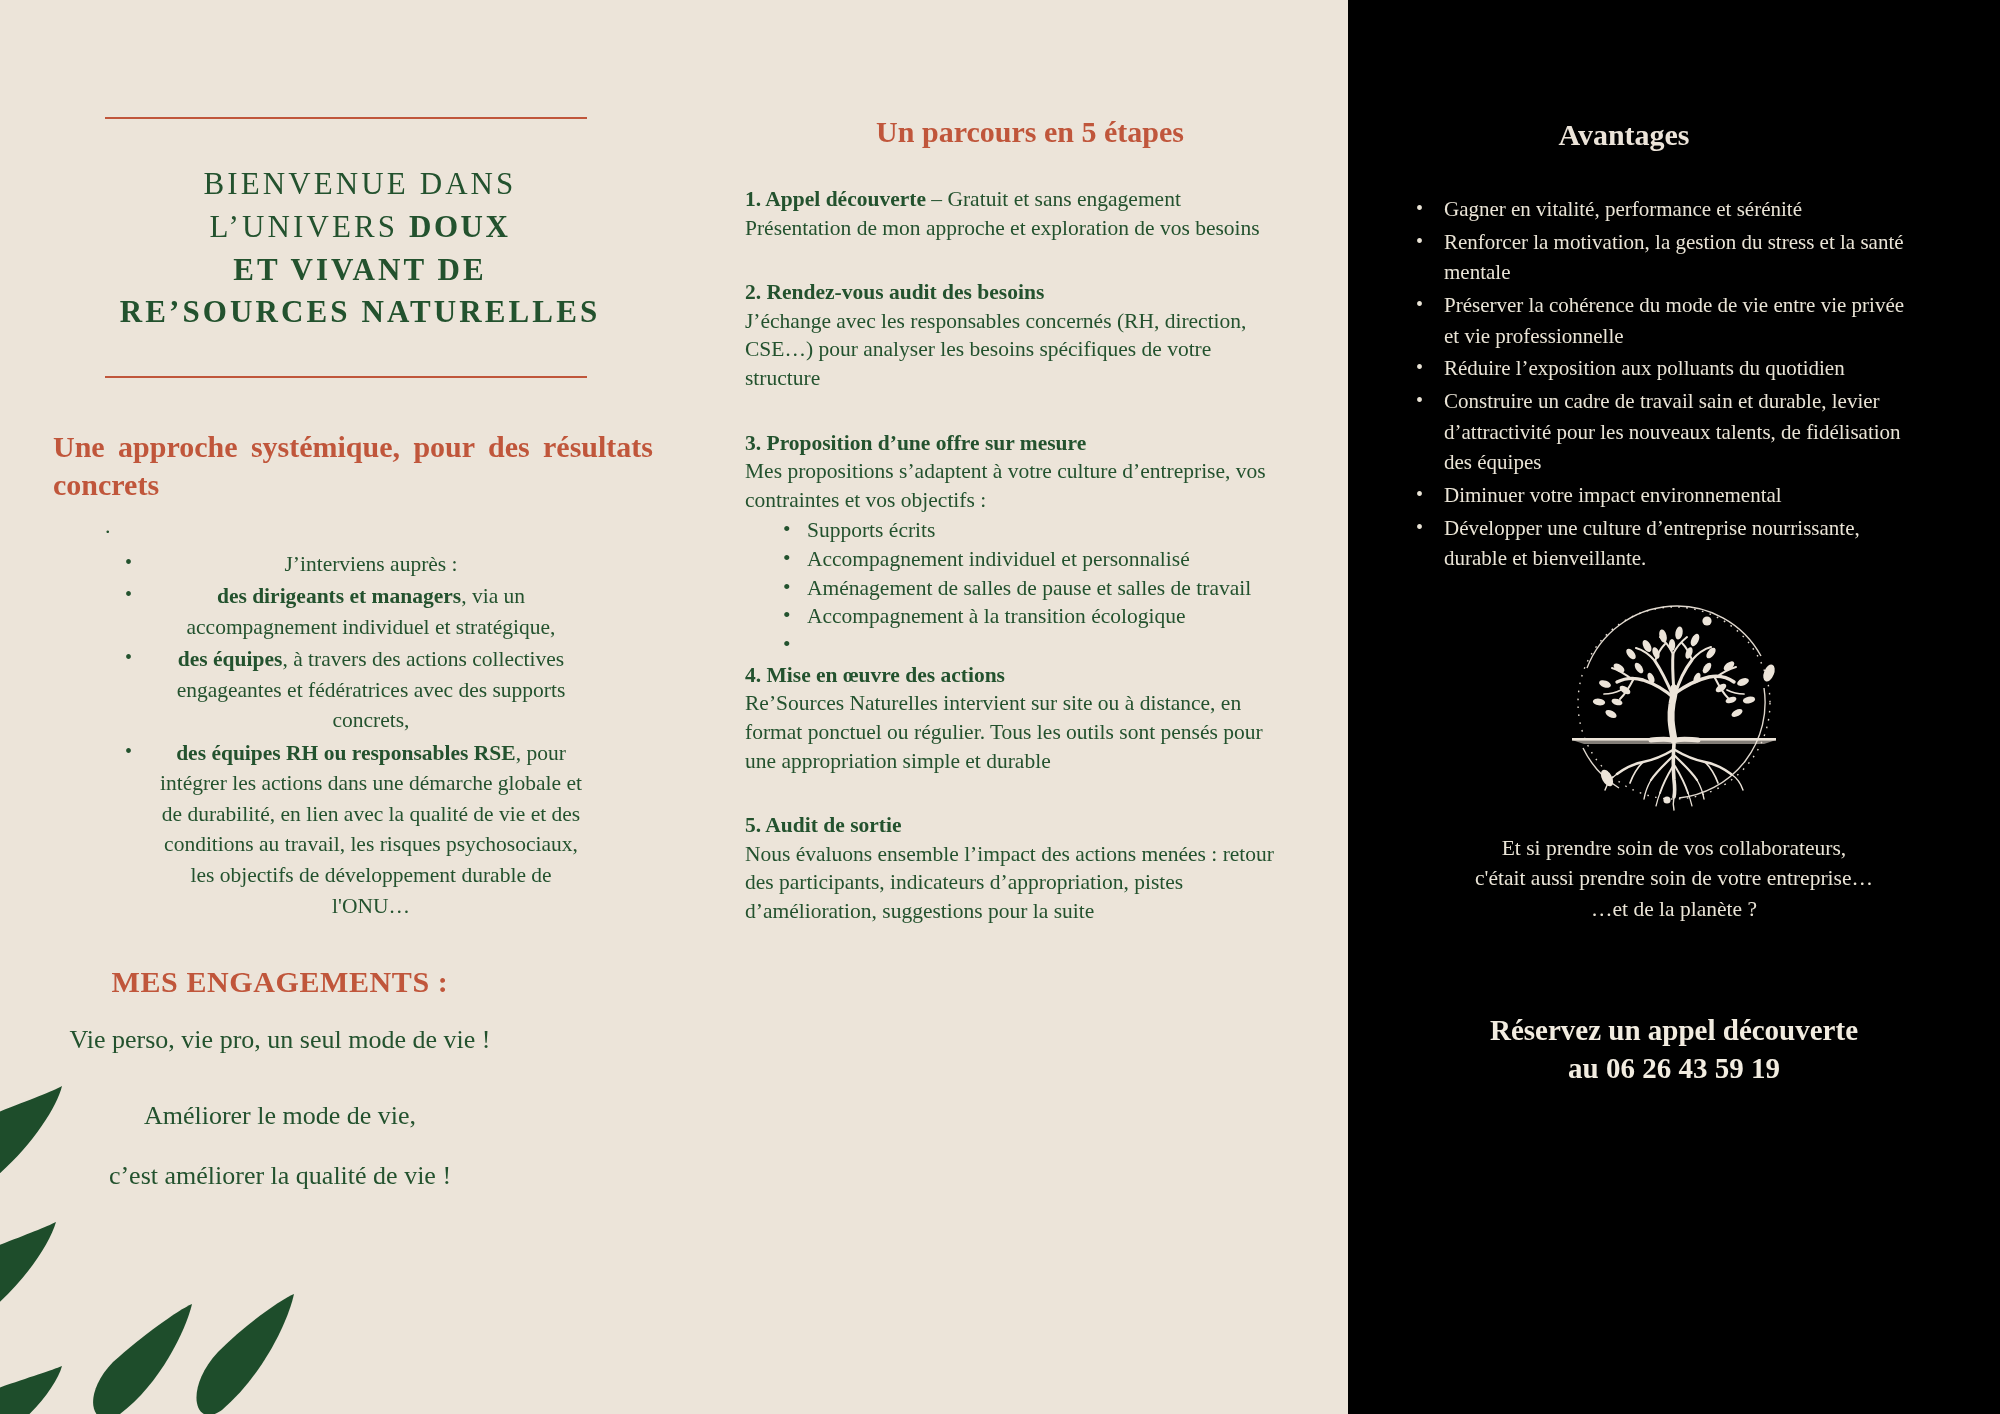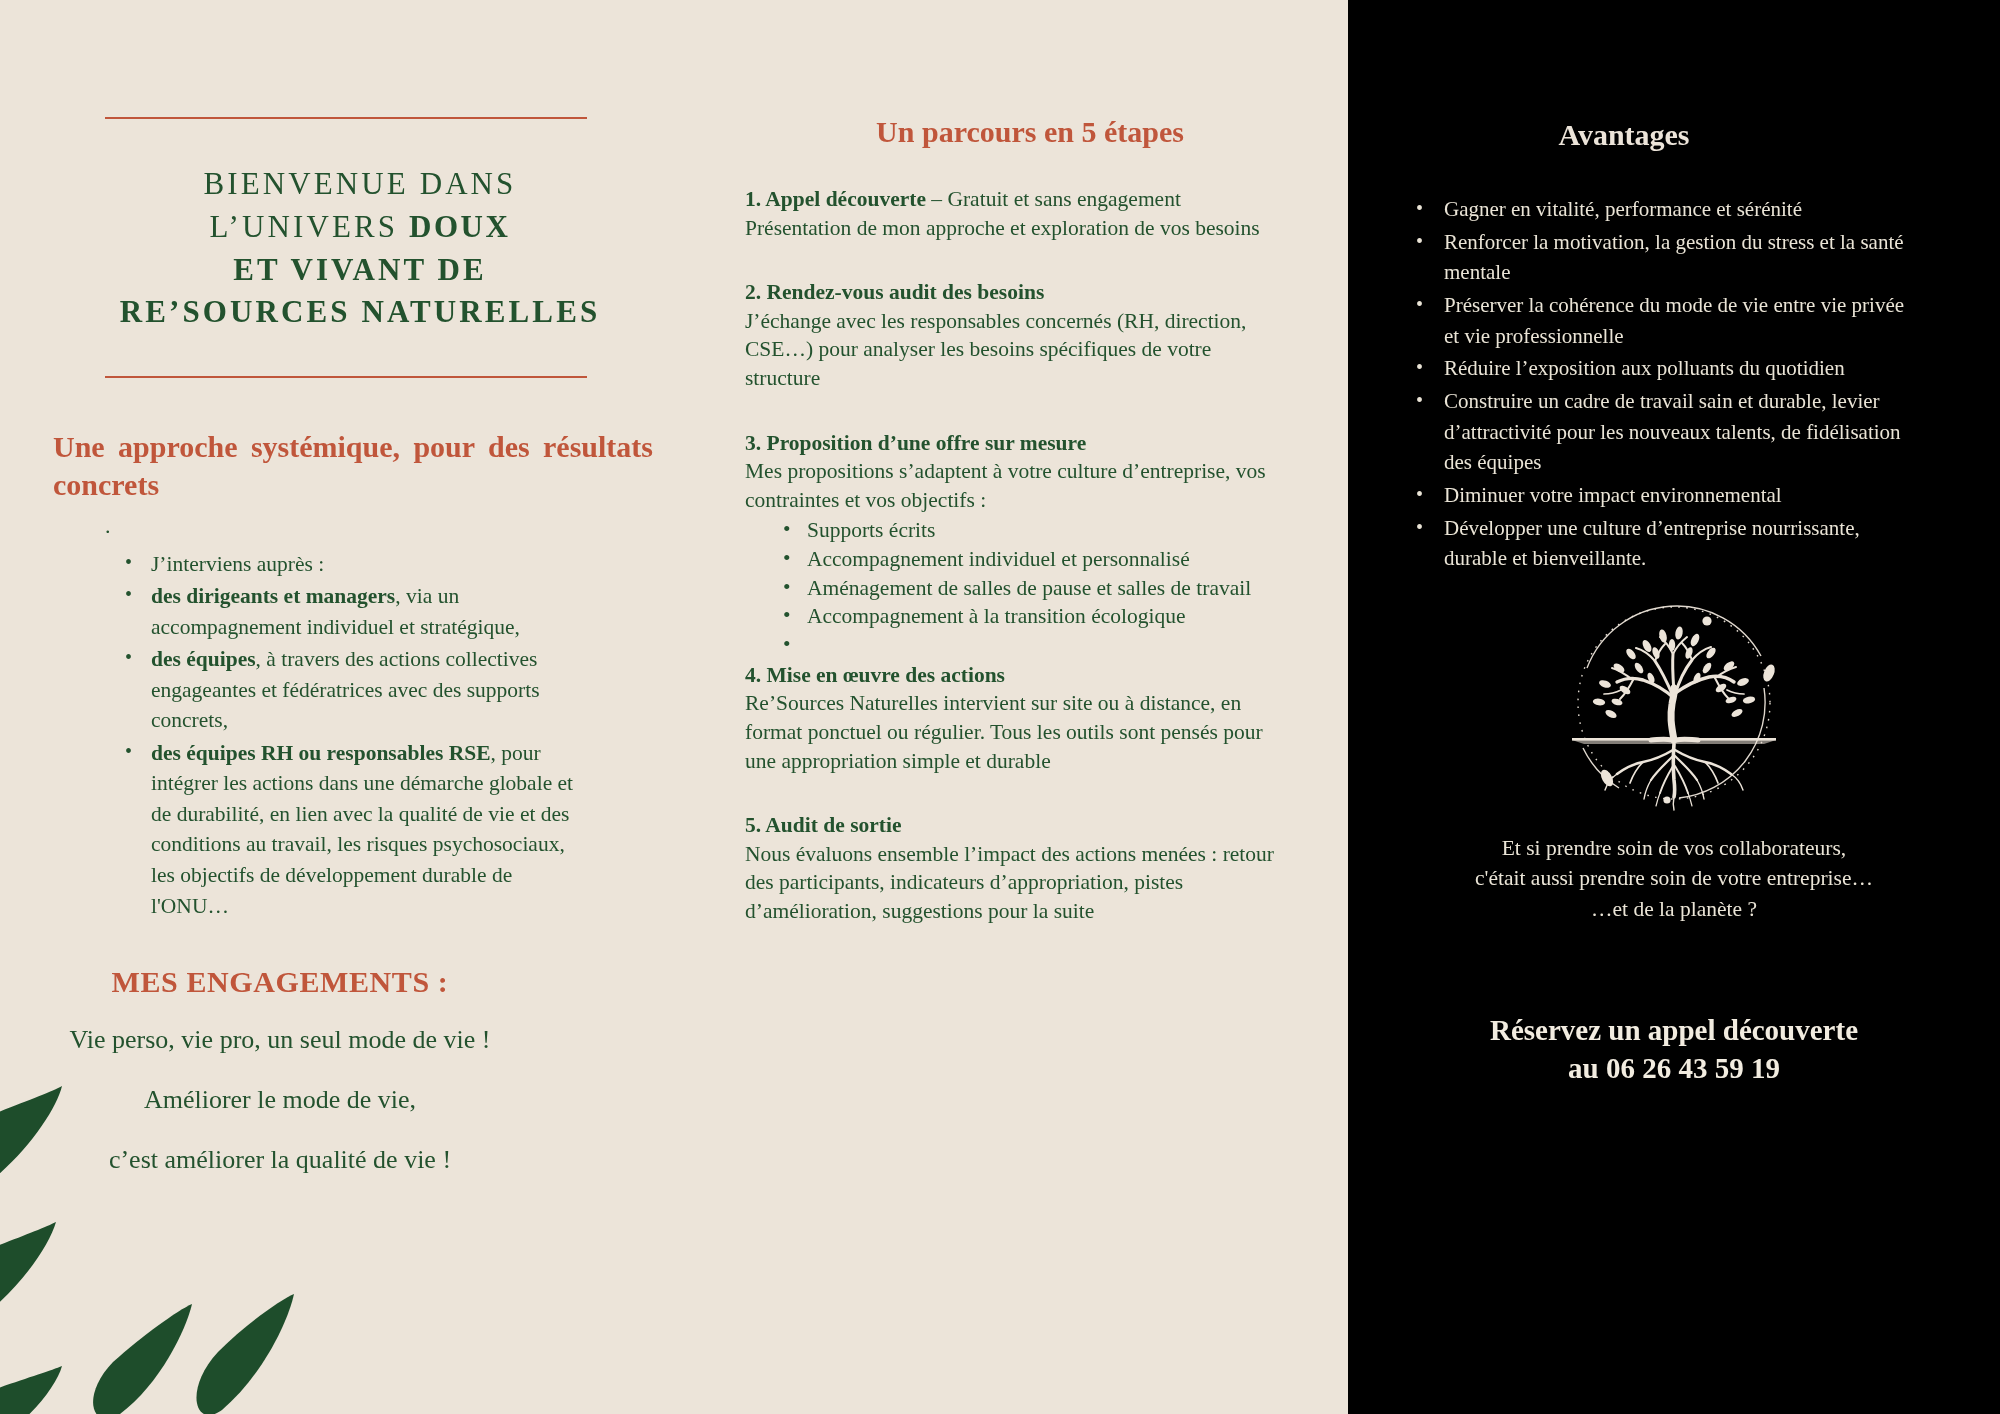--- a/index.html
+++ b/index.html
@@ -64,20 +64,21 @@
     line-height: 1;
   }
 
   ul.left-list {
     margin: 12px 0 0 0;
     padding-left: 120px;
     color: #23522e;
     font-size: 21.5px;
     line-height: 1.42;
     list-style: none;
+    text-align: center;
   }
   ul.left-list > li {
     position: relative;
     padding-left: 26px;
     margin-bottom: 2px;
     max-width: 440px;
   }
   ul.left-list > li:before {
     content: "\2022";
     position: absolute;
@@ -95,21 +96,21 @@
     letter-spacing: 0.6px;
     padding-right: 160px;
   }
   .tag {
     text-align: center;
     color: #23522e;
     font-size: 26px;
     padding-right: 160px;
     margin-top: 26px;
   }
-  .tag.t2 { margin-top: 30px; }
+  .tag.t2 { margin-top: 46px; }
   .tag.t3 { margin-top: 30px; }
 
   
   .col-mid {
     position: absolute;
     left: 740px; top: 0;
     width: 600px; height: 1414px;
   }
   .h-parcours {
     margin: 115px 0 0 30px;

